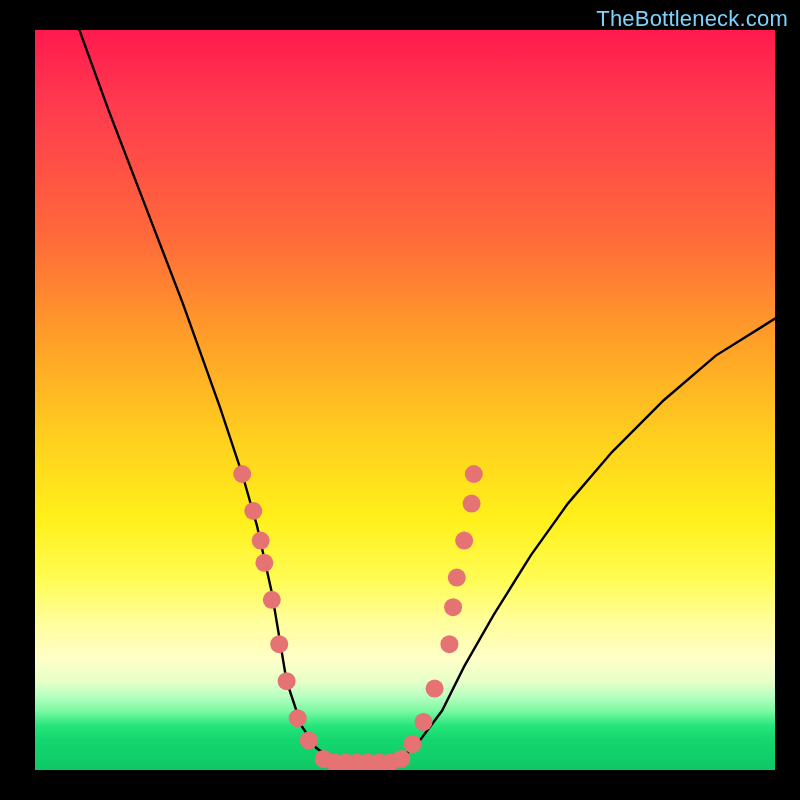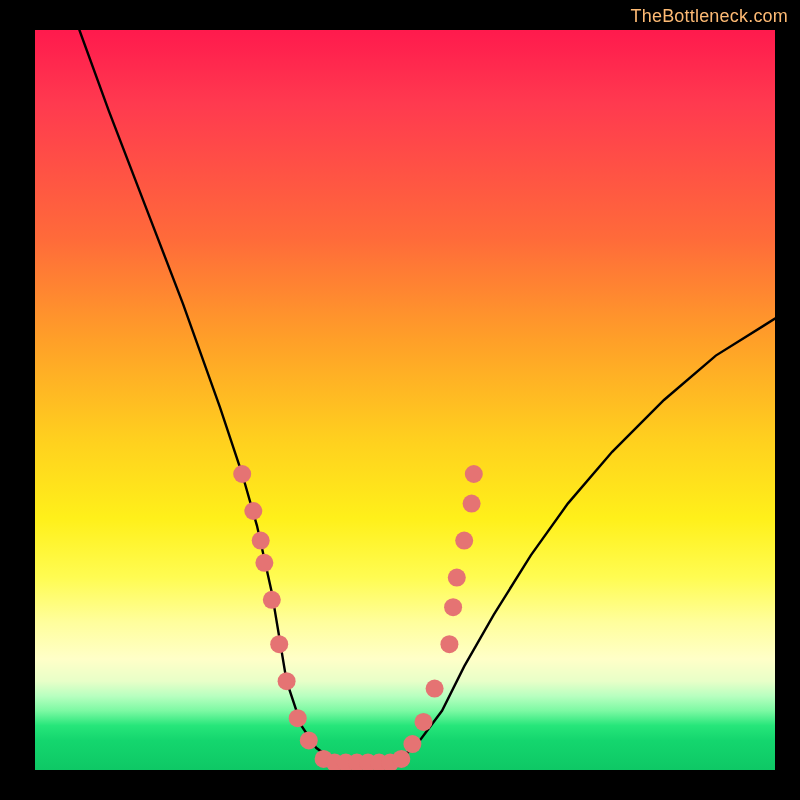--- a/index.html
+++ b/index.html
@@ -13,22 +13,22 @@
   }
   .container {
     position: relative;
     width: 800px;
     height: 800px;
   }
   .watermark {
     position: absolute;
     top: 6px;
     right: 12px;
-    color: #fdba74;
-    font-size: 18px;
+    color: #7dd3fc;
+    font-size: 22px;
     font-weight: 500;
     z-index: 10;
     letter-spacing: 0.2px;
   }
   .plot-area {
     position: absolute;
     left: 35px;
     top: 30px;
     width: 740px;
     height: 740px;

